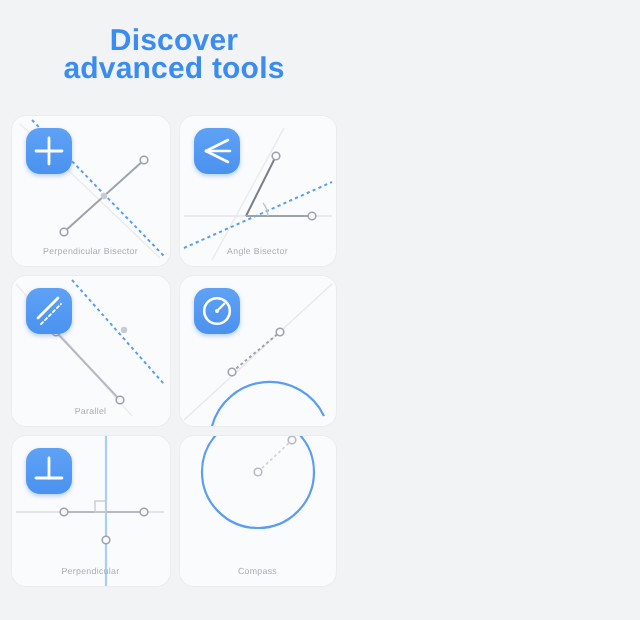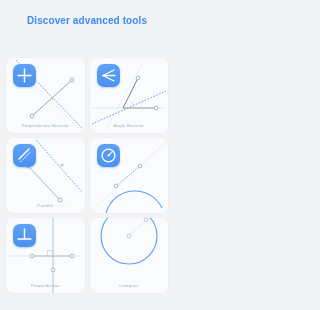--- a/index.html
+++ b/index.html
@@ -19,21 +19,21 @@
     height: 310px;
     position: relative;
     background: #f2f3f5;
   }
   .header {
     padding-top: 14px;
     text-align: center;
   }
   .header-title {
     color: #3b8cf0;
-    font-size: 10px;
+    font-size: 15px;
     font-weight: bold;
     line-height: 14px;
     letter-spacing: 0.1px;
     padding: 0 26px;
   }
   .grid {
     position: absolute;
     top: 58px;
     left: 6px;
     width: 162px;

